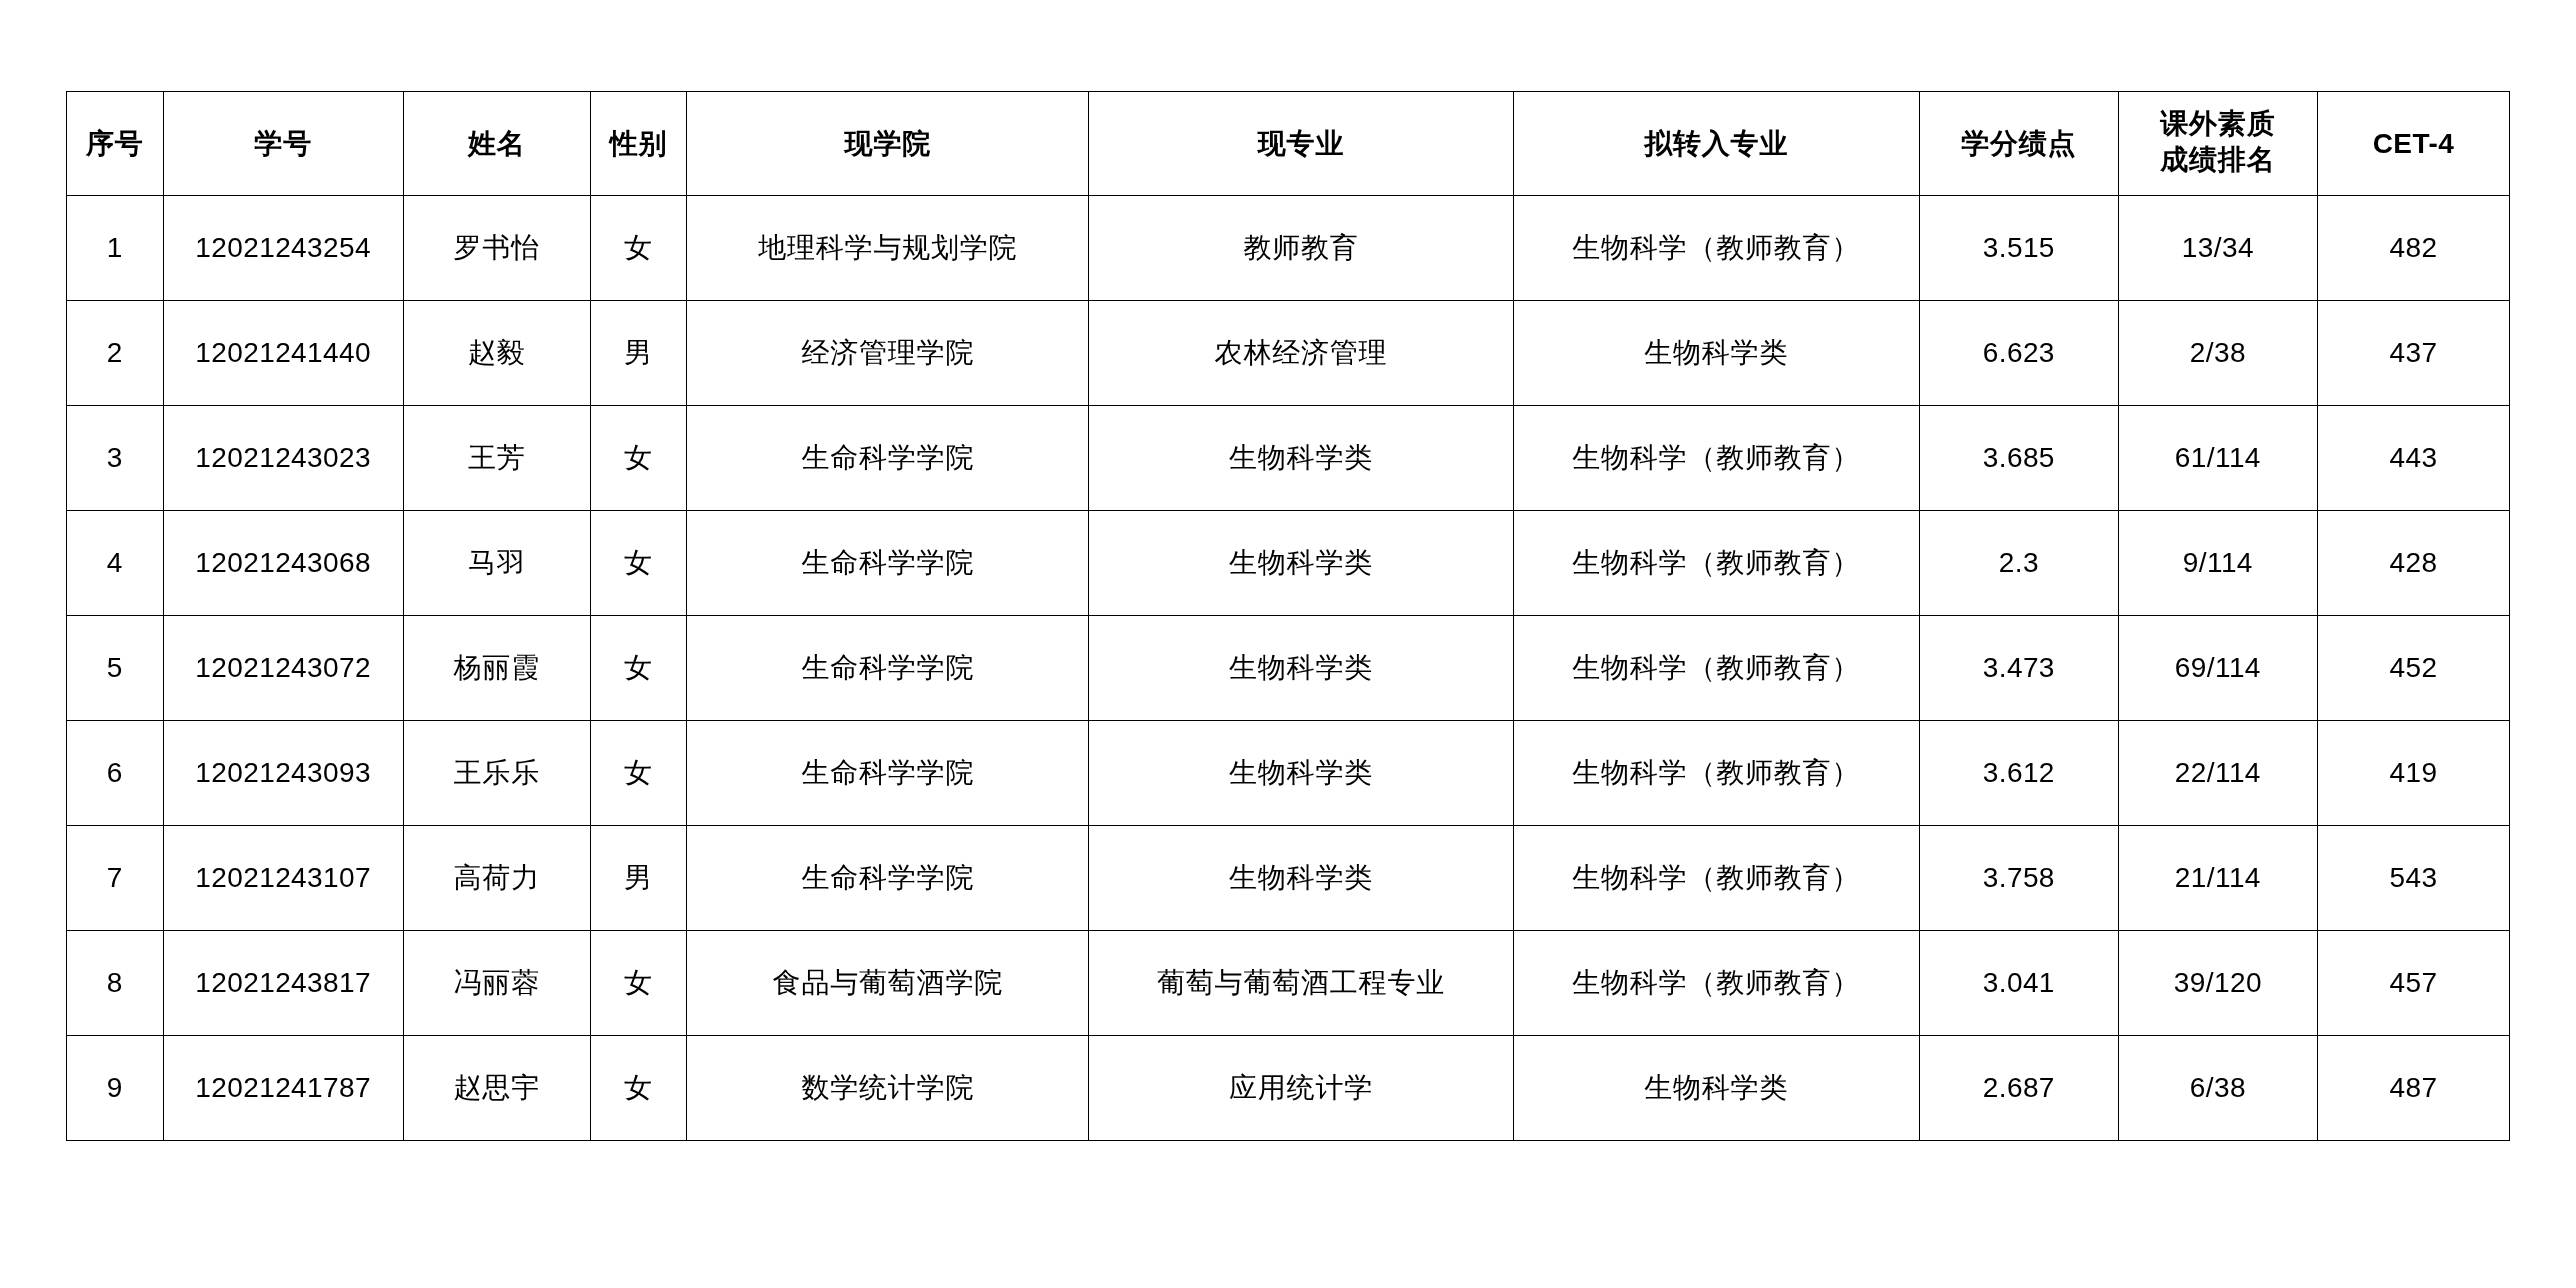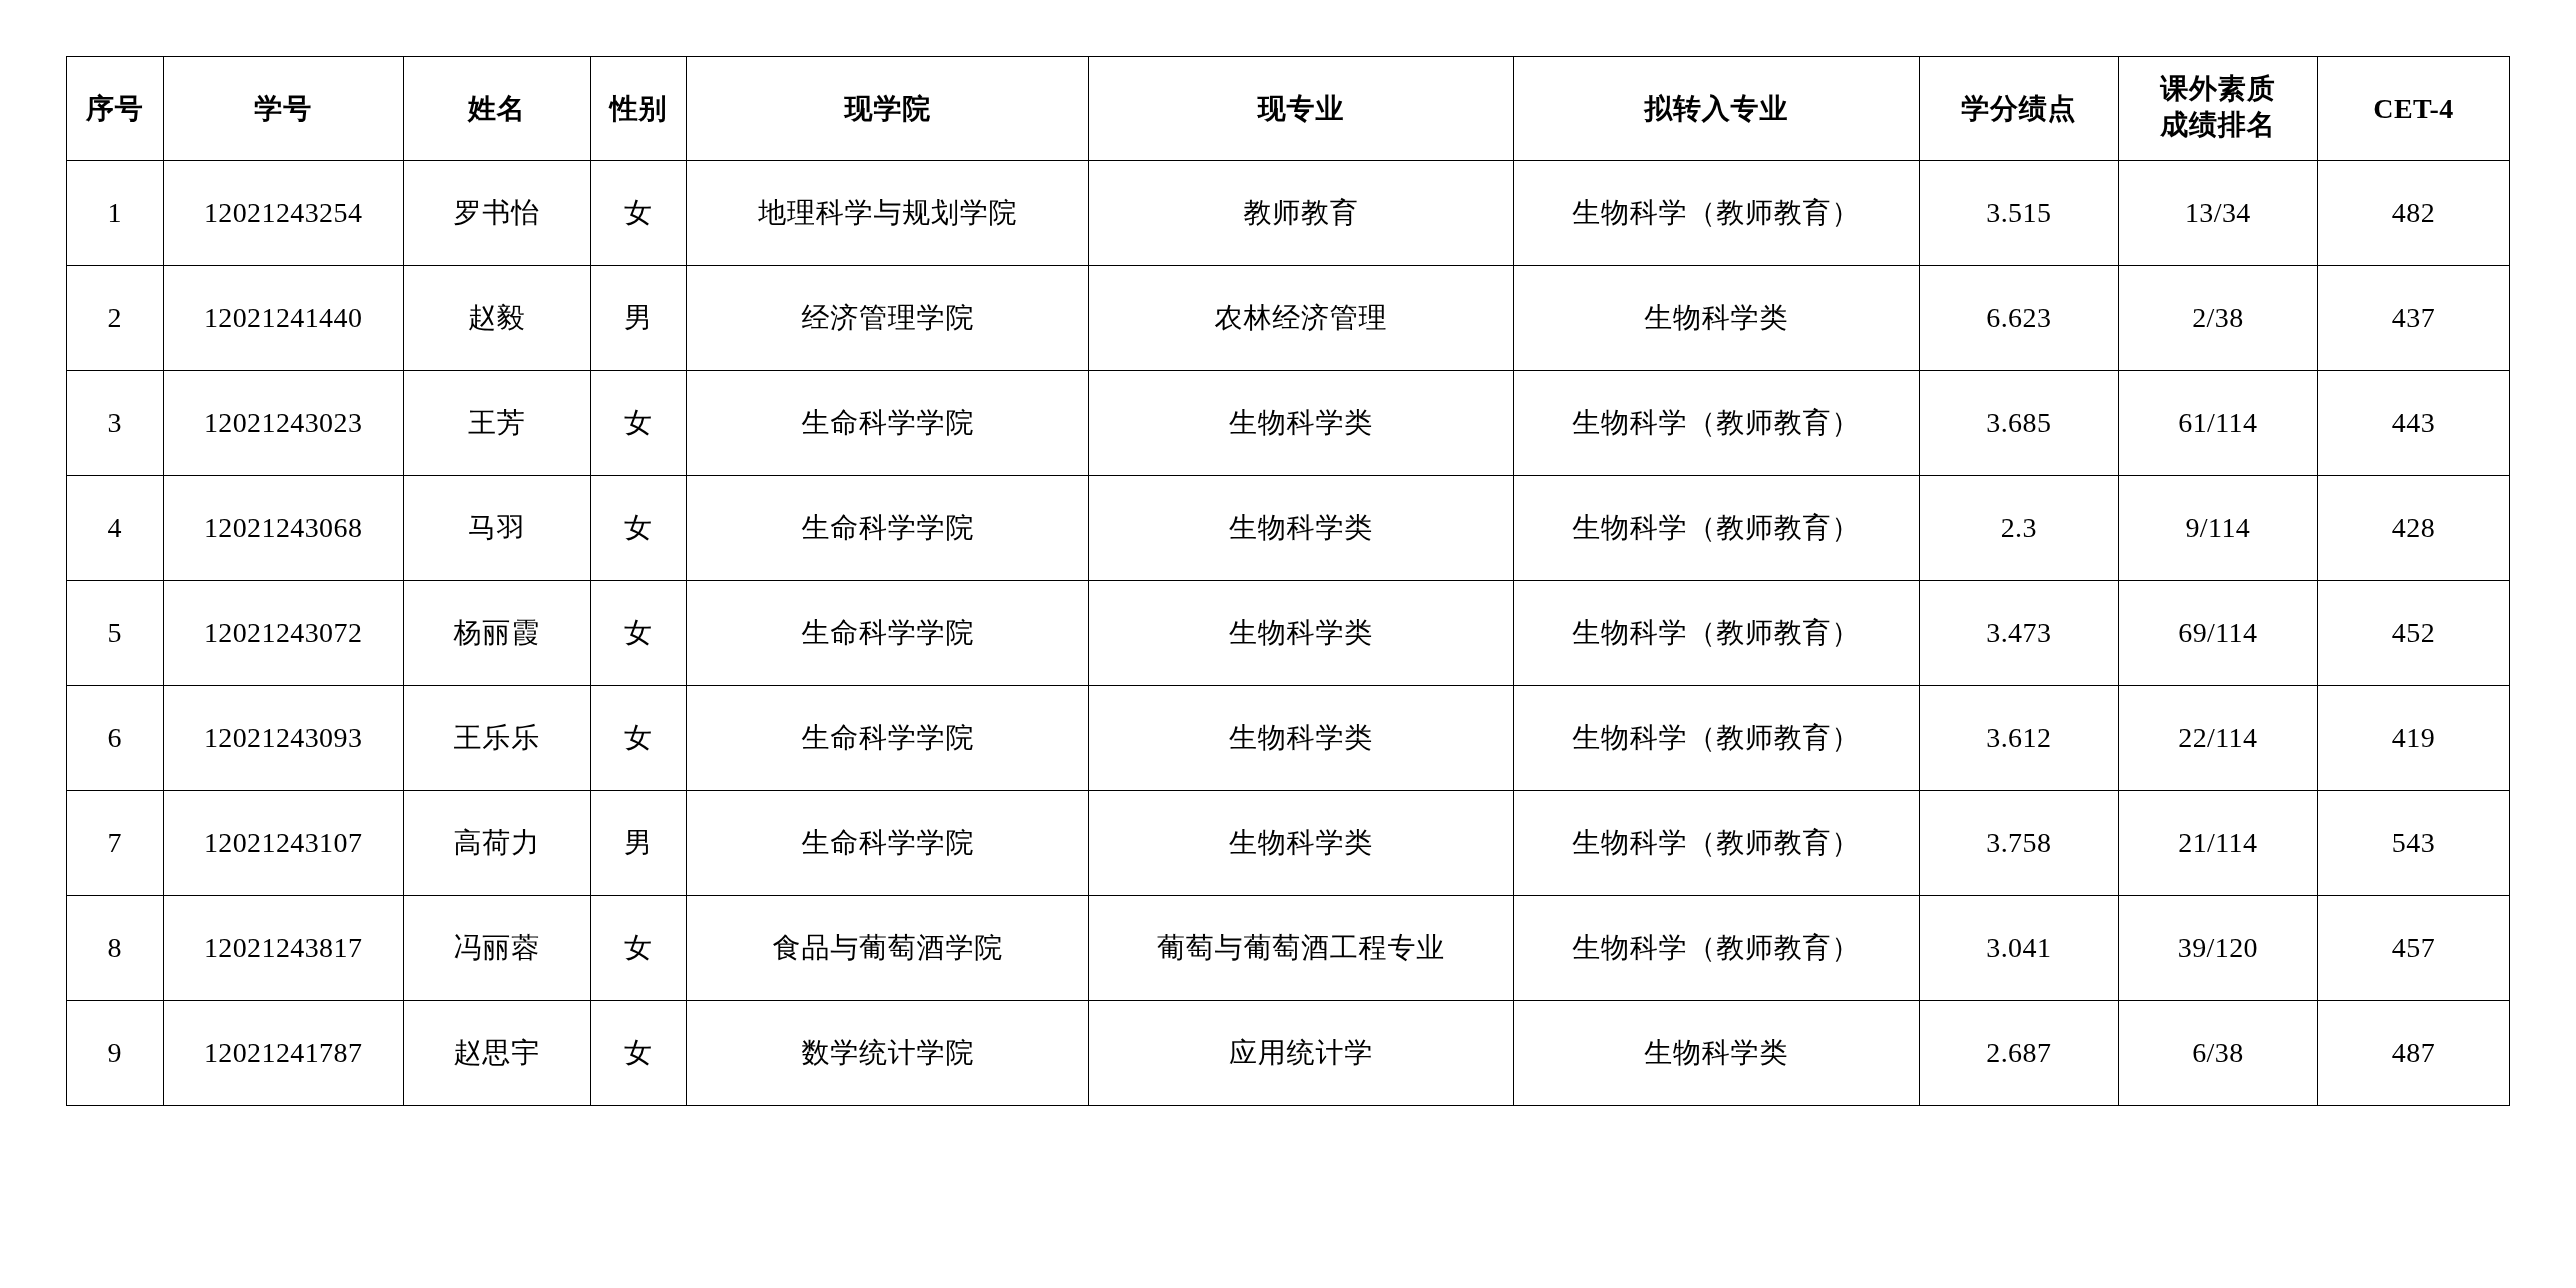--- a/index.html
+++ b/index.html
@@ -13,20 +13,21 @@
     font-family: "Liberation Serif", "DejaVu Serif", serif;
     color: #000000;
     overflow: hidden;
   }
   .page {
     width: 2576px;
     height: 908px;
     position: relative;
     box-sizing: border-box;
     padding: 56px 66px 16px 66px;
+    margin-top: 35px;
   }
   table.roster {
     border-collapse: collapse;
     table-layout: fixed;
     width: 2444px;
     margin: 0 auto;
   }
   table.roster th,
   table.roster td {
     border: 1.6px solid #000000;
@@ -59,21 +60,21 @@
   col.c-gpa     { width: 198px; }
   col.c-rank    { width: 198px; }
   col.c-cet     { width: 191px; }
 
   .hdr-two-line {
     white-space: normal;
     line-height: 1.22;
     font-family: Liberation Mono, monospace;
   }
   .num {
-    font-family: Liberation Serif, serif;
+    font-family: Liberation Sans, sans-serif;
     letter-spacing: 0.4px;
   }
   .cn {
     letter-spacing: 0.8px;
   }
 </style>
 </head>
 <body>
 
 <div class="page">

